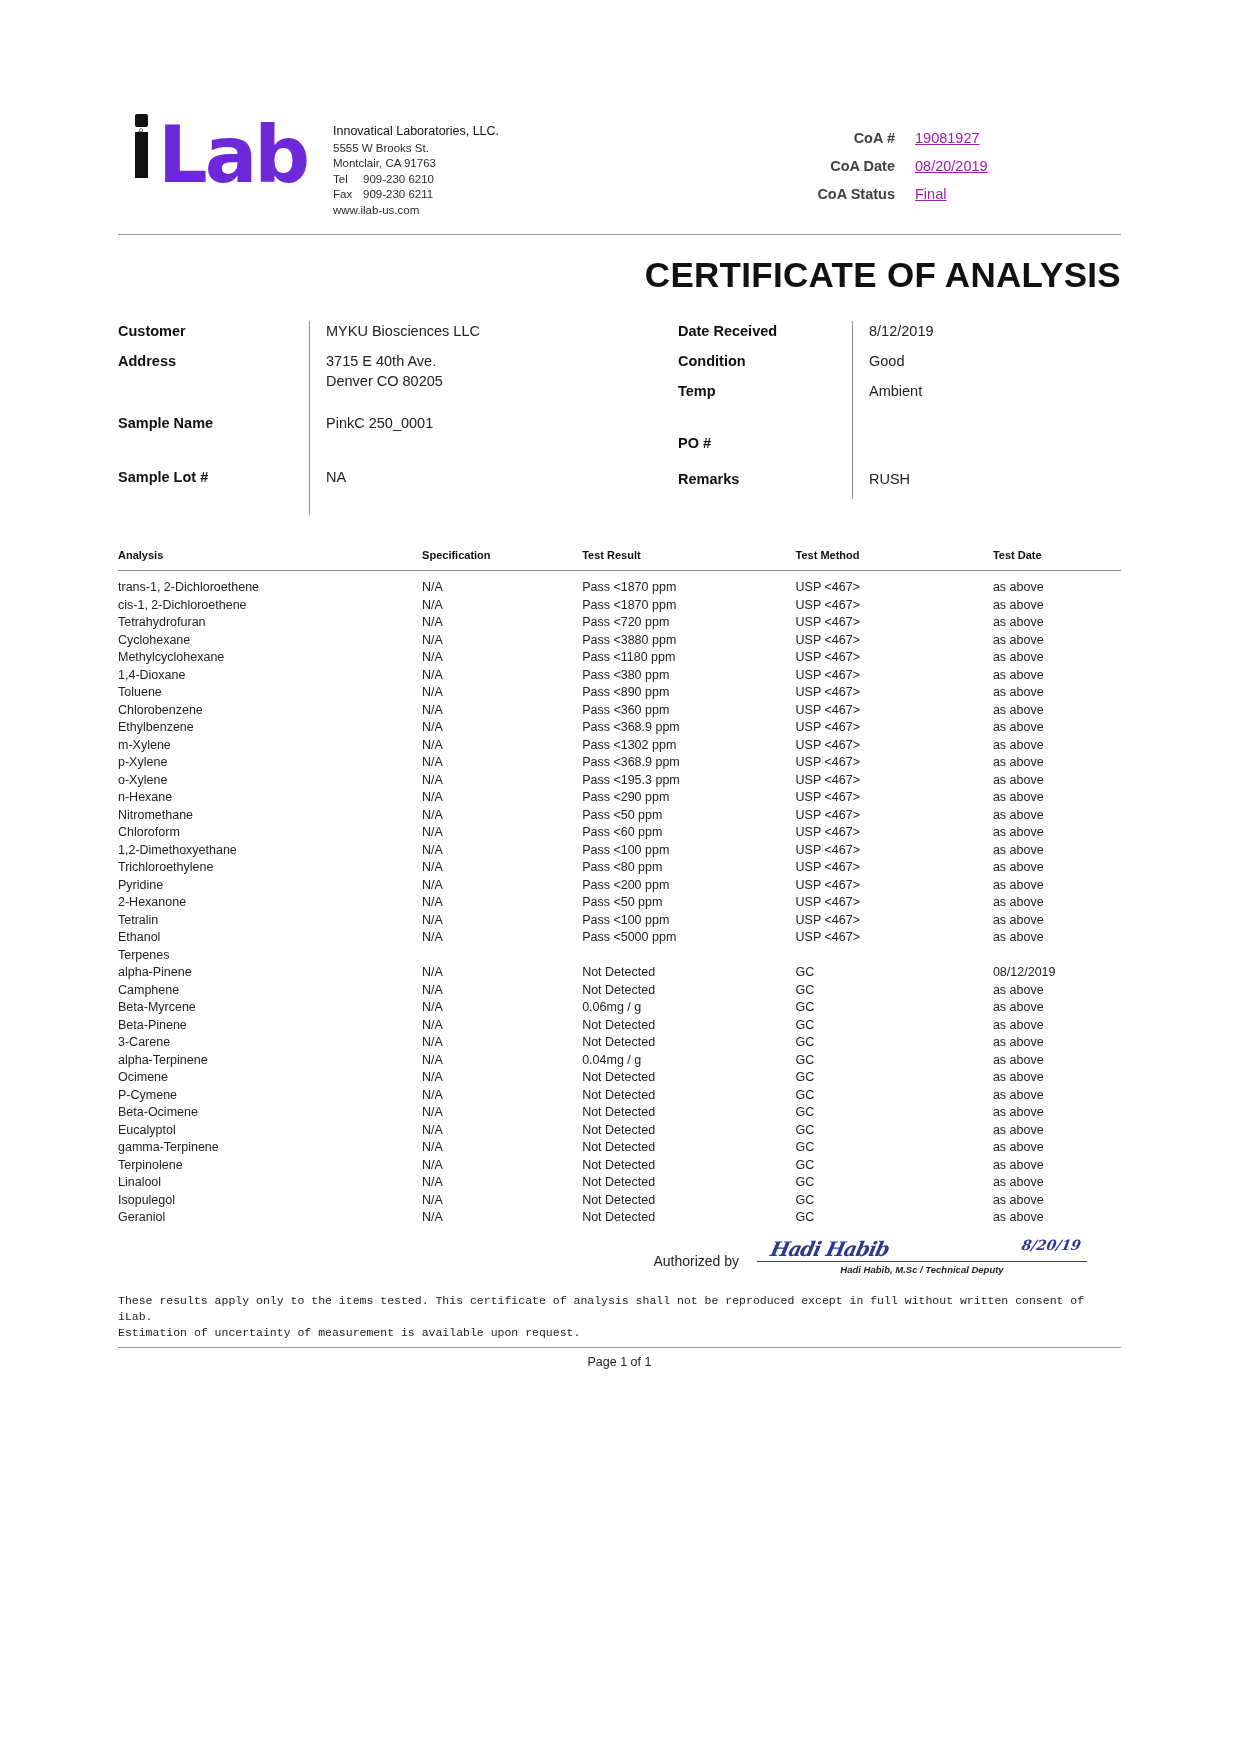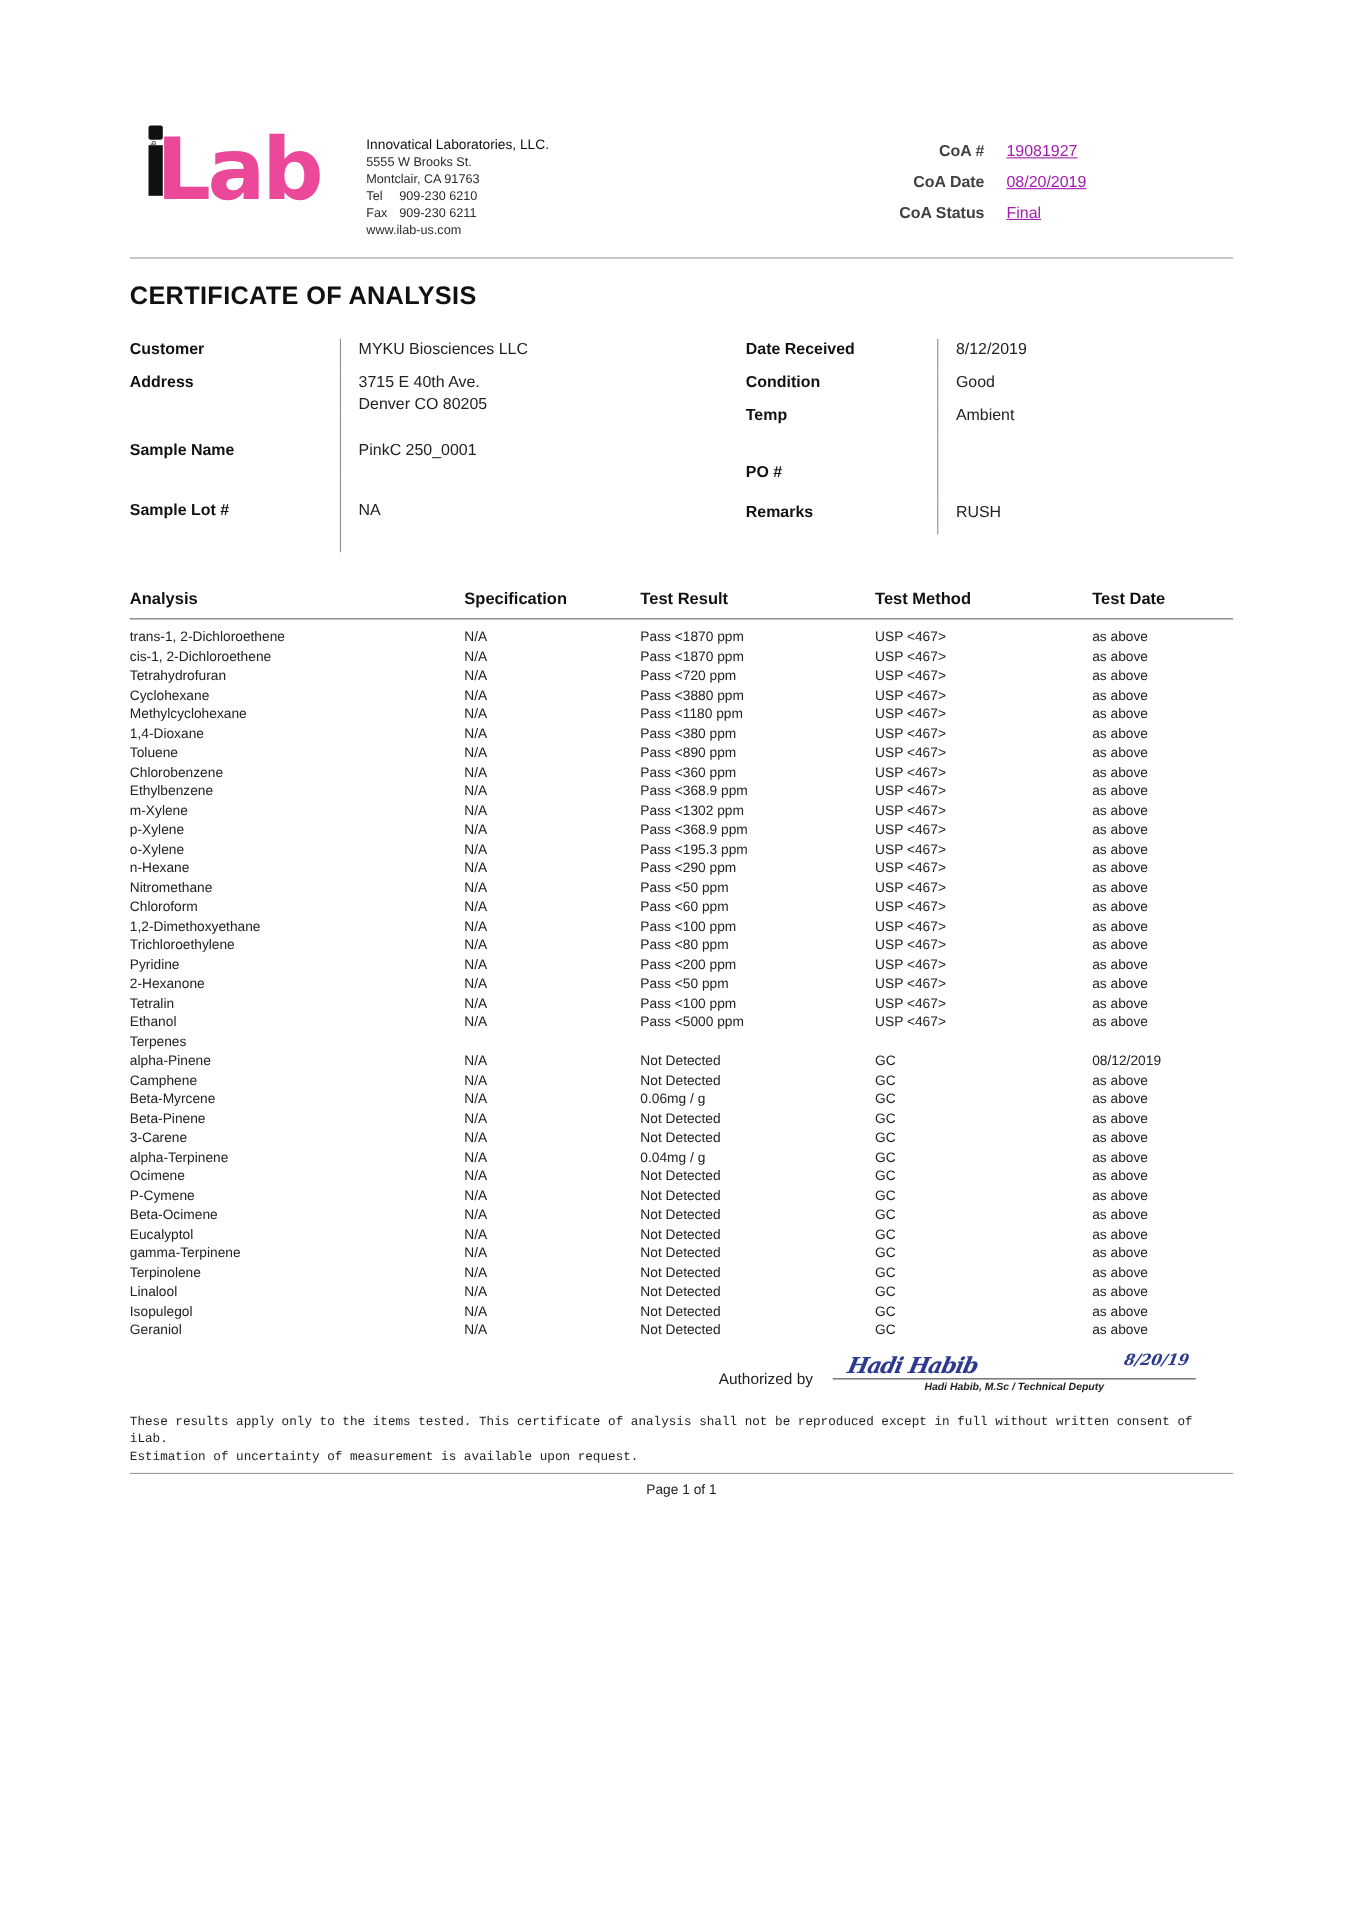--- a/index.html
+++ b/index.html
@@ -61,27 +61,27 @@
   }
   .logo-i .stem {
     display: block;
     width: 13px;
     height: 46px;
     background: #111;
     margin-left: 3px;
   }
   .logo-lab {
     position: absolute;
-    left: 24px;
+    left: 40px;
     top: 18px;
     font-size: 78px;
     font-weight: bold;
     letter-spacing: -3px;
     font-family: "DejaVu Sans", sans-serif;
-    color: #ec4899;
+    color: #6d28d9;
     line-height: 74px;
   }
   .logo-vert {
     position: absolute;
     left: 19px;
     top: 52px;
     font-size: 7px;
     letter-spacing: 0.5px;
     color: #111;
     transform: rotate(-90deg);
@@ -125,22 +125,22 @@
     color: #a21caf;
     text-decoration: underline;
   }
 
   .rule {
     border-top: 1px solid #9a9a9a;
     margin: 4px 0 0 0;
   }
 
   .title {
-    text-align: left;
-    font-size: 23px;
+    text-align: right;
+    font-size: 35px;
     font-weight: bold;
     letter-spacing: 0.3px;
     padding: 20px 0 26px 0;
     color: #111;
   }
 
   
   .info {
     display: flex;
     font-size: 14.5px;
@@ -182,21 +182,21 @@
   .info-right .field .k { width: 158px; flex: 0 0 158px; }
 
   
   .results {
     margin-top: 34px;
     width: 100%;
     border-collapse: collapse;
     font-size: 12.5px;
   }
   .results thead th {
-    font-size: 15px;
+    font-size: 11px;
     font-weight: bold;
     text-align: left;
     padding: 0 0 9px 0;
     color: #111;
     border-bottom: 1px solid #8d8d8d;
   }
   .results tbody td {
     padding: 1px 0;
     color: #222;
     line-height: 15.5px;

